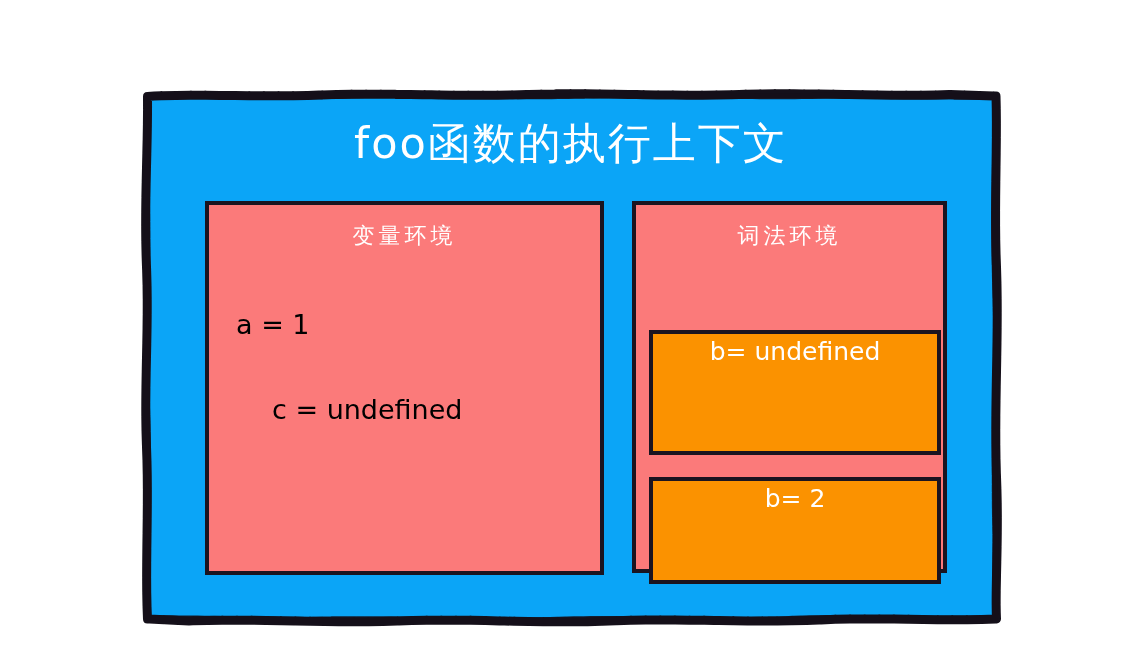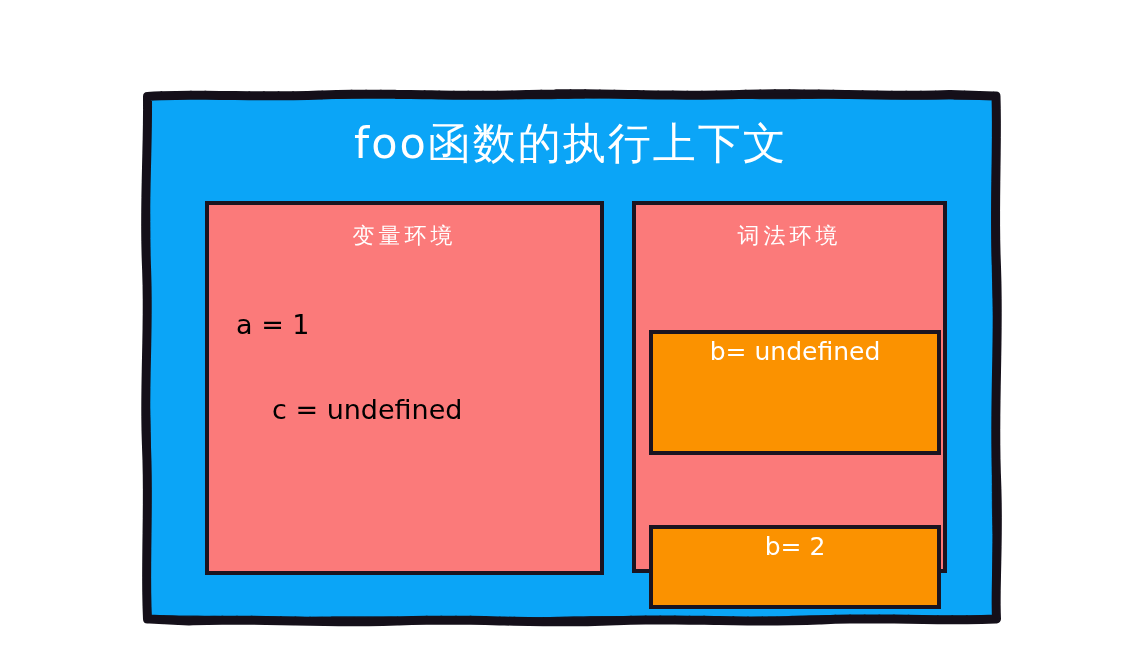--- a/index.html
+++ b/index.html
@@ -104,22 +104,21 @@
   #record-box-0 {
     left: 13px;
     top: 125px;
     width: 292px;
     height: 125px;
   }
   #record-box-1 {
     left: 13px;
     top: 272px;
     width: 292px;
-    height: 84px;
-    margin-top: 48px;
+    height: 107px;
   }
   .record-line {
     color: #ffffff;
     font-size: 25px;
     line-height: 36px;
     white-space: nowrap;
   }
 </style>
 </head>
 <body>

